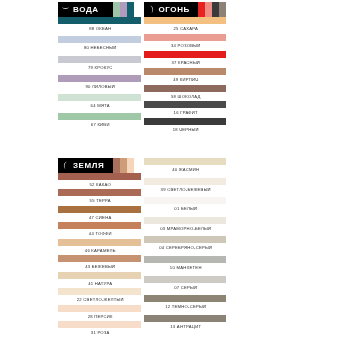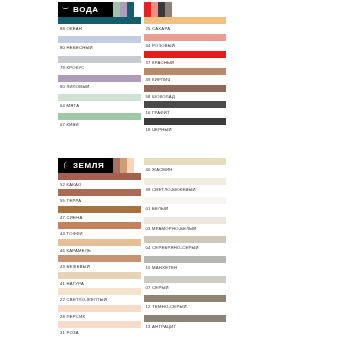--- a/index.html
+++ b/index.html
@@ -13,20 +13,21 @@
     font-family: "Liberation Sans", sans-serif;
     overflow: hidden;
   }
   .sheet {
     width: 282px;
     height: 356px;
     box-sizing: border-box;
     padding: 2px 56px 2px 58px;
     display: flex;
     flex-direction: column;
+    text-align: center;
   }
   .grid {
     display: grid;
     grid-template-columns: 1fr 1fr;
     grid-template-rows: 150px 1fr;
     column-gap: 3px;
     row-gap: 6px;
     width: 100%;
     height: 100%;
   }
@@ -153,20 +154,28 @@
           <div class="row">
             <div class="swatch" style="background: rgb(159, 200, 166);"></div>
             <div class="row-label">67 КИВИ</div>
           </div>
           <div class="spacer"></div>
         </div>
     </div>
 
     <div class="panel">
       <div class="panel-head">
+        <div class="head-main">
+          <span class="moon">
+            <svg width="9" height="9" viewBox="0 0 20 20">
+              <path d="M7,1 A10,10 0 0 1 10,18 A12,12 0 0 0 7,1 Z" fill="#ffffff"></path>
+            </svg>
+          </span>
+          <span class="head-title">ОГОНЬ</span>
+        </div>
         <div class="head-chips">
           <span class="head-chip" style="background: rgb(232, 35, 31);"></span>
           <span class="head-chip" style="background: rgb(239, 141, 132);"></span>
           <span class="head-chip" style="background: rgb(58, 58, 58);"></span>
           <span class="head-chip" style="background: rgb(141, 129, 117);"></span>
         </div>
       </div>
       <div class="rows">
           <div class="row">
             <div class="swatch" style="background: rgb(243, 192, 129);"></div>

